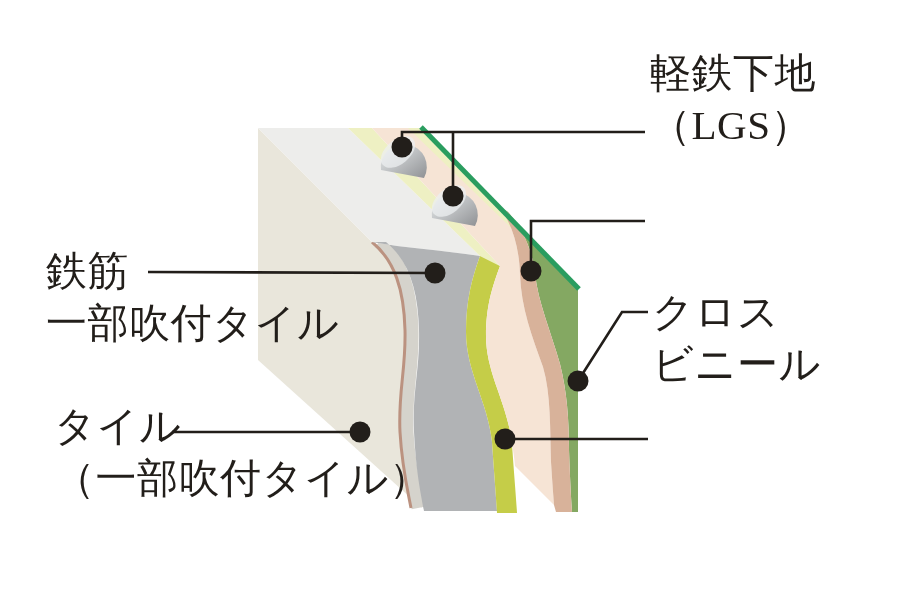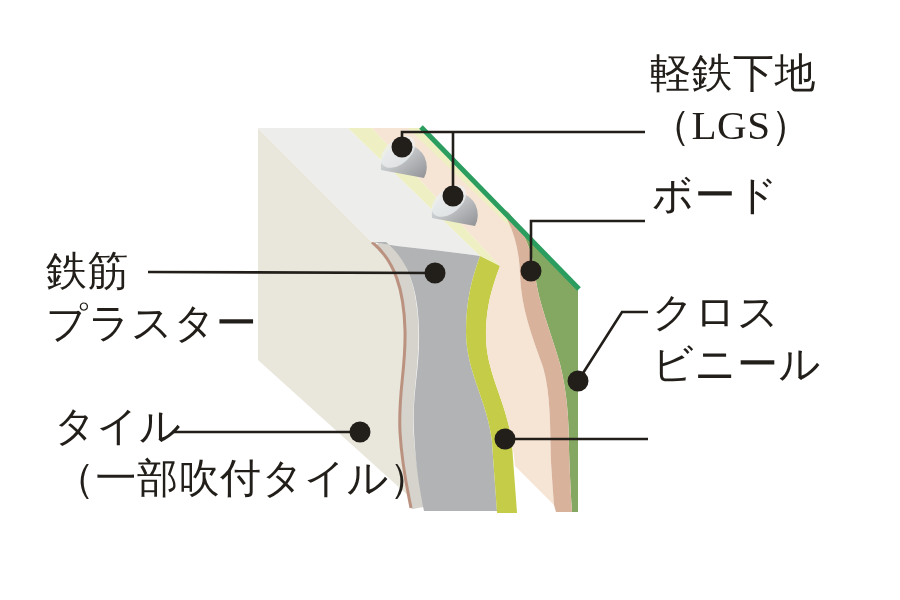--- a/index.html
+++ b/index.html
@@ -80,27 +80,26 @@
     <circle cx="435" cy="273" r="10.5"></circle>
     <circle cx="360" cy="432" r="10.5"></circle>
   </g>
 </svg>
 
 <div class="label" style="left:650px;top:48px">
   <span>軽鉄下地</span>
   <span>（LGS）</span>
 </div>
 <div class="label" style="left:652px;top:170px">
-  <span>ボード</span>
 </div>
 <div class="label" style="left:652px;top:287px">
   <span>クロス</span>
   <span>ビニール</span>
 </div>
 <div class="label" style="left:46px;top:246px">
   <span>鉄筋</span>
-  <span>プラスター</span>
+  <span>一部吹付タイル</span>
 </div>
 <div class="label" style="left:54px;top:401px">
   <span>タイル</span>
   <span>（一部吹付タイル）</span>
 </div>
 </div>
 
 </body></html>

